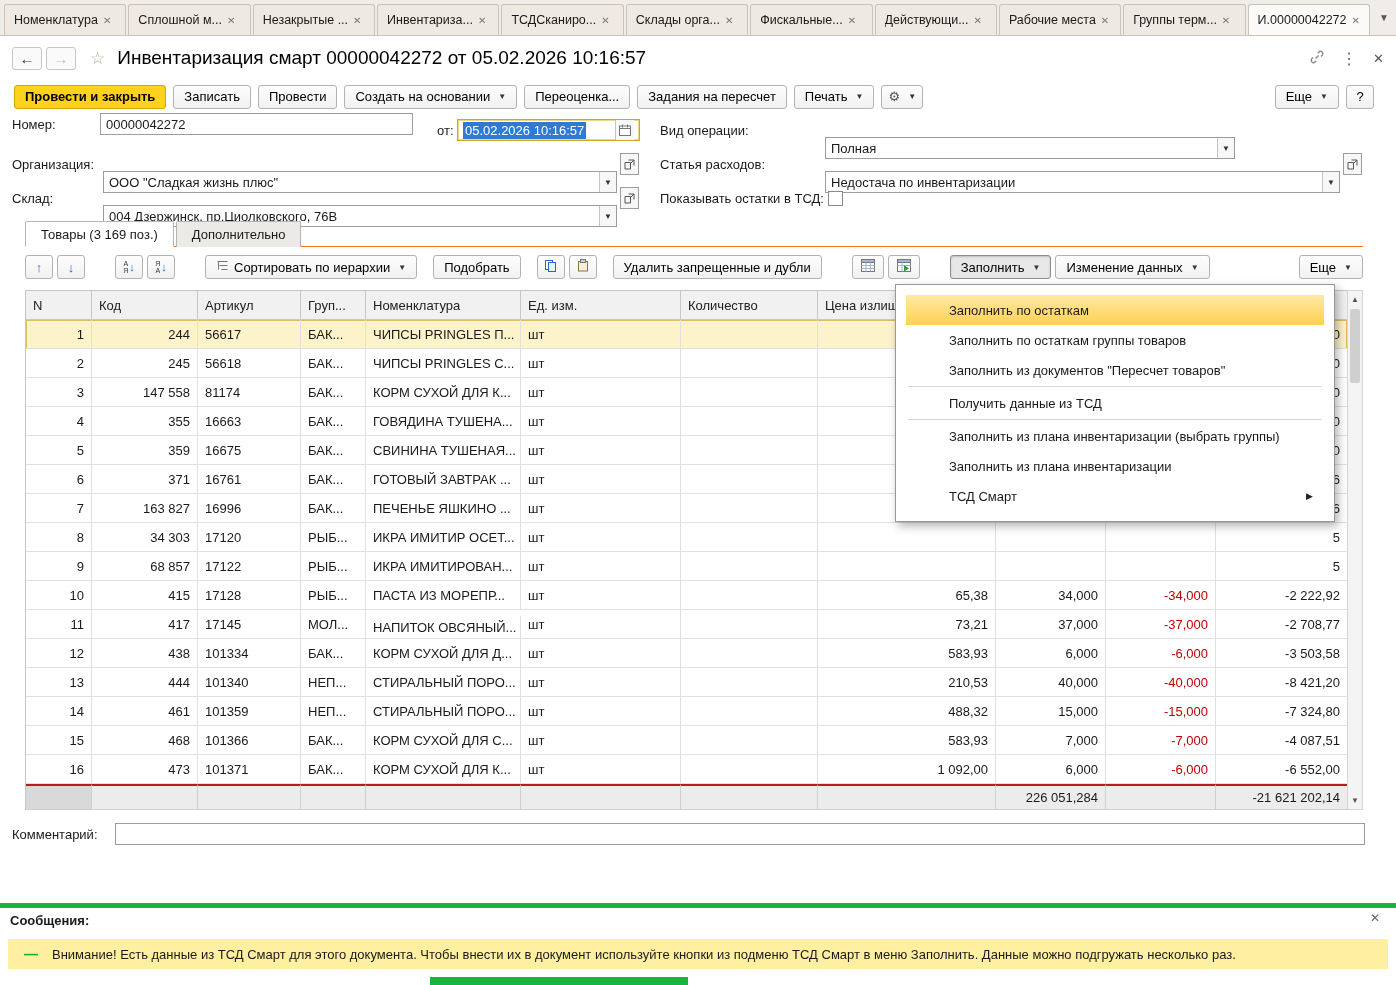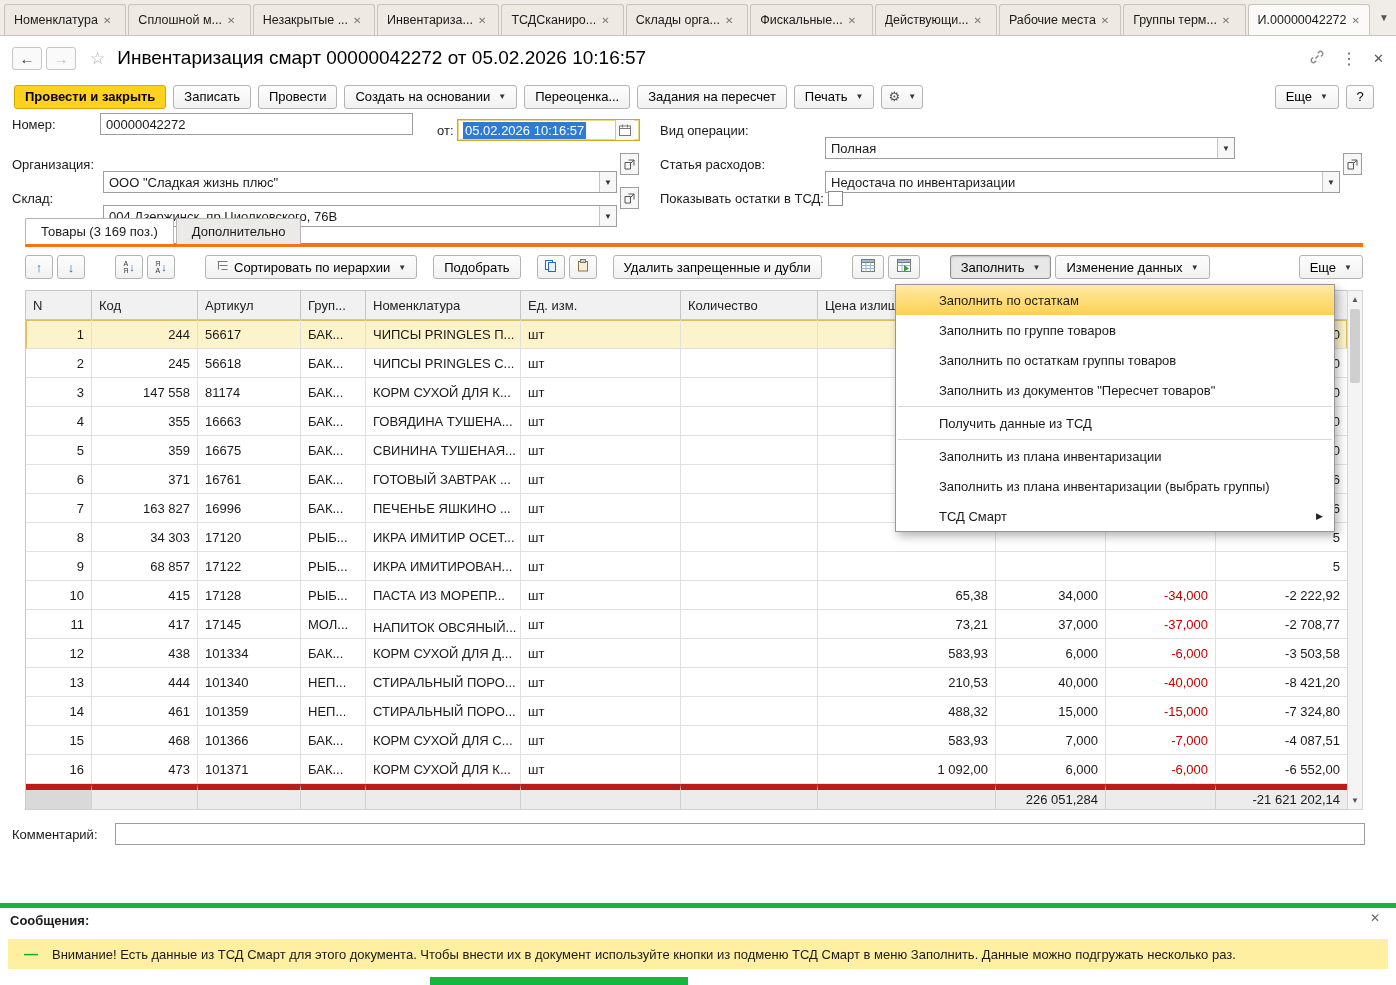--- a/index.html
+++ b/index.html
@@ -44,51 +44,51 @@
   .input .val{white-space:nowrap;overflow:hidden;}
   .combo{padding-right:20px;margin-top:36px;}
   .combo .dd{position:absolute;right:0;top:0;bottom:0;width:17px;border-left:1px solid #c4c4c4;display:flex;align-items:center;justify-content:center;font-size:8px;color:#333;background:#f7f7f7;}
   .extbtn{width:19px;height:22px;margin-left:3px;border:1px solid #9d9d9d;background:#f7f7f7;display:flex;align-items:center;justify-content:center;flex:none;}
   .date-input{border:1px solid #cfa91f;box-shadow:0 0 0 1px #ecd87f inset;}
   .seltext{background:#2e7bd6;color:#fff;padding:1px 2px;white-space:nowrap;}
   .calbtn{margin-left:auto;width:19px;height:20px;display:flex;align-items:center;justify-content:center;border-left:1px solid #c4c4c4;background:#f7f7f7;}
   .checkbox{width:15px;height:15px;border:1px solid #8a8a8a;background:#fff;flex:none;}
 
   
-  .ptabs{position:absolute;top:221px;left:25px;right:33px;height:26px;border-bottom:4px solid #f97316;display:flex;align-items:flex-end;gap:2px;}
+  .ptabs{position:absolute;top:221px;left:25px;right:33px;height:26px;border-bottom:1px solid #f97316;display:flex;align-items:flex-end;gap:2px;}
   .ptab{height:26px;display:flex;align-items:center;padding:0 15px;border:1px solid #b5b5b5;border-bottom:none;border-radius:2px 2px 0 0;background:#eceae7;margin-bottom:-1px;font-size:13px;}
   .ptab.active{background:#fff;border-bottom:1px solid #fff;}
 
   
   .ttb{position:absolute;top:253px;left:25px;right:33px;height:28px;display:flex;align-items:center;gap:4px;}
   .sortg{display:flex;align-items:center;gap:1px;}
   .sortg .lz{font-size:7px;line-height:7px;color:#333;}
   .sortg .ar{font-size:11px;color:#2567c6;font-weight:bold;}
 
   
   .grid{position:absolute;top:290px;left:25px;width:1322px;border-left:1px solid #c6c6c6;background:#fff;}
   .g-header{display:flex;height:30px;background:#f1f1f1;border-top:1px solid #c6c6c6;}
   .g-h{flex:none;border-right:1px solid #c6c6c6;border-bottom:1px solid #c6c6c6;display:flex;align-items:center;padding:0 7px;font-size:13px;color:#222;overflow:hidden;white-space:nowrap;}
   .g-row{display:flex;height:29px;background:#fff;}
   .g-row.sel{background:#fdf3cb;box-shadow:inset 0 0 0 1px #dcbf62;}
   .g-c{flex:none;border-right:1px solid #e0e0e0;border-bottom:1px solid #e0e0e0;display:flex;align-items:center;padding:0 7px;font-size:13px;white-space:nowrap;overflow:hidden;}
   .g-c.r{justify-content:flex-end;}
   .g-c.neg{color:#c00000;}
   .g-footer{display:flex;height:26px;background:#ececec;}
-  .g-f{flex:none;border-right:1px solid #d0d0d0;border-top:6px solid #b91c1c;border-bottom:1px solid #d0d0d0;display:flex;align-items:center;justify-content:flex-end;padding:0 7px;font-size:13px;overflow:hidden;white-space:nowrap;}
+  .g-f{flex:none;border-right:1px solid #d0d0d0;border-top:2px solid #b91c1c;border-bottom:1px solid #d0d0d0;display:flex;align-items:center;justify-content:flex-end;padding:0 7px;font-size:13px;overflow:hidden;white-space:nowrap;}
   .g-f.first{background:#d9d9d9;}
 
   
   .vscroll{position:absolute;top:290px;left:1347px;width:16px;height:520px;background:#f4f4f4;border:1px solid #d6d6d6;}
   .vthumb{position:absolute;top:18px;left:2px;right:2px;height:74px;background:#cfcfcf;border-radius:2px;}
   .varr{position:absolute;left:0;right:0;height:15px;display:flex;align-items:center;justify-content:center;font-size:8px;color:#555;}
   .varr.up{top:1px;}.varr.down{bottom:1px;}
 
   
-  .menu{position:absolute;top:284px;left:895px;width:440px;background:#fff;border:1px solid #979797;box-shadow:3px 4px 9px rgba(0,0,0,.3);padding:0;z-index:10;}
+  .menu{position:absolute;top:284px;left:895px;width:440px;background:#fff;border:1px solid #979797;box-shadow:3px 4px 9px rgba(0,0,0,.3);padding:10px;z-index:10;}
   .mitem{height:30px;display:flex;align-items:center;padding:0 14px 0 43px;font-size:13px;position:relative;background:#fff;}
   .mitem.sel{background:linear-gradient(#ffe9a4,#fdd152);}
   .msep{height:1px;background:#d8d8d8;margin:1px 2px;}
   .mitem .sub{position:absolute;right:11px;font-size:9px;color:#222;}
 
   
   .comment-row{position:absolute;top:822px;left:12px;display:flex;align-items:center;height:24px;}
 
   
   .msg-line{position:absolute;top:903px;left:0;width:1396px;height:5px;background:#1cb23e;}
@@ -610,38 +610,35 @@
   <div class="varr up">▲</div>
   <div class="vthumb"></div>
   <div class="varr down">▼</div>
 </div>
 
 <div class="menu">
     <div class="mitem sel">
       <span>Заполнить по остаткам</span>
     </div>
     <div class="mitem">
-      <span>Заполнить по группе товаров</span>
-    </div>
-    <div class="mitem">
       <span>Заполнить по остаткам группы товаров</span>
     </div>
     <div class="mitem">
       <span>Заполнить из документов "Пересчет товаров"</span>
     </div>
     <div class="msep"></div>
     <div class="mitem">
       <span>Получить данные из ТСД</span>
     </div>
     <div class="msep"></div>
     <div class="mitem">
+      <span>Заполнить из плана инвентаризации (выбрать группы)</span>
+    </div>
+    <div class="mitem">
       <span>Заполнить из плана инвентаризации</span>
-    </div>
-    <div class="mitem">
-      <span>Заполнить из плана инвентаризации (выбрать группы)</span>
     </div>
     <div class="mitem">
       <span>ТСД Смарт</span>
       <span class="sub">▶</span>
     </div>
   </div>
 
 <div class="comment-row">
   <span class="flabel" style="width:103px">Комментарий:</span>
   <div class="input" style="width:1250px">

